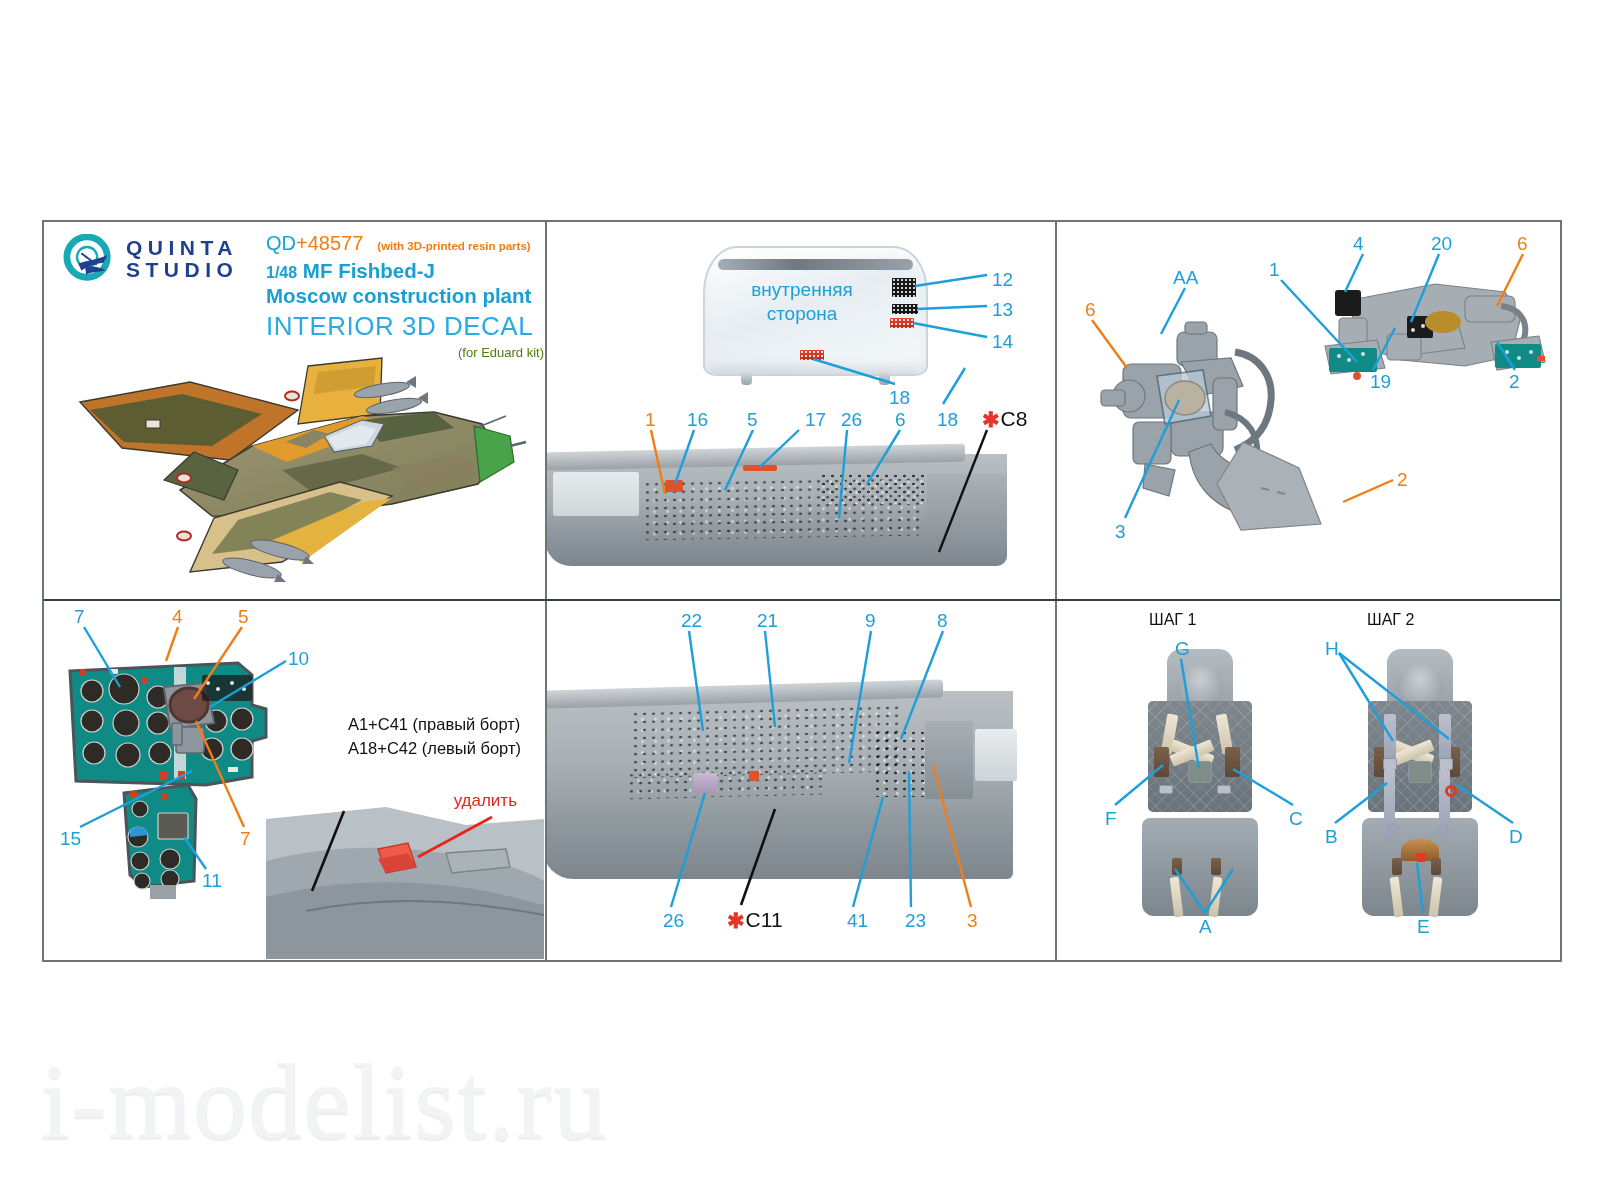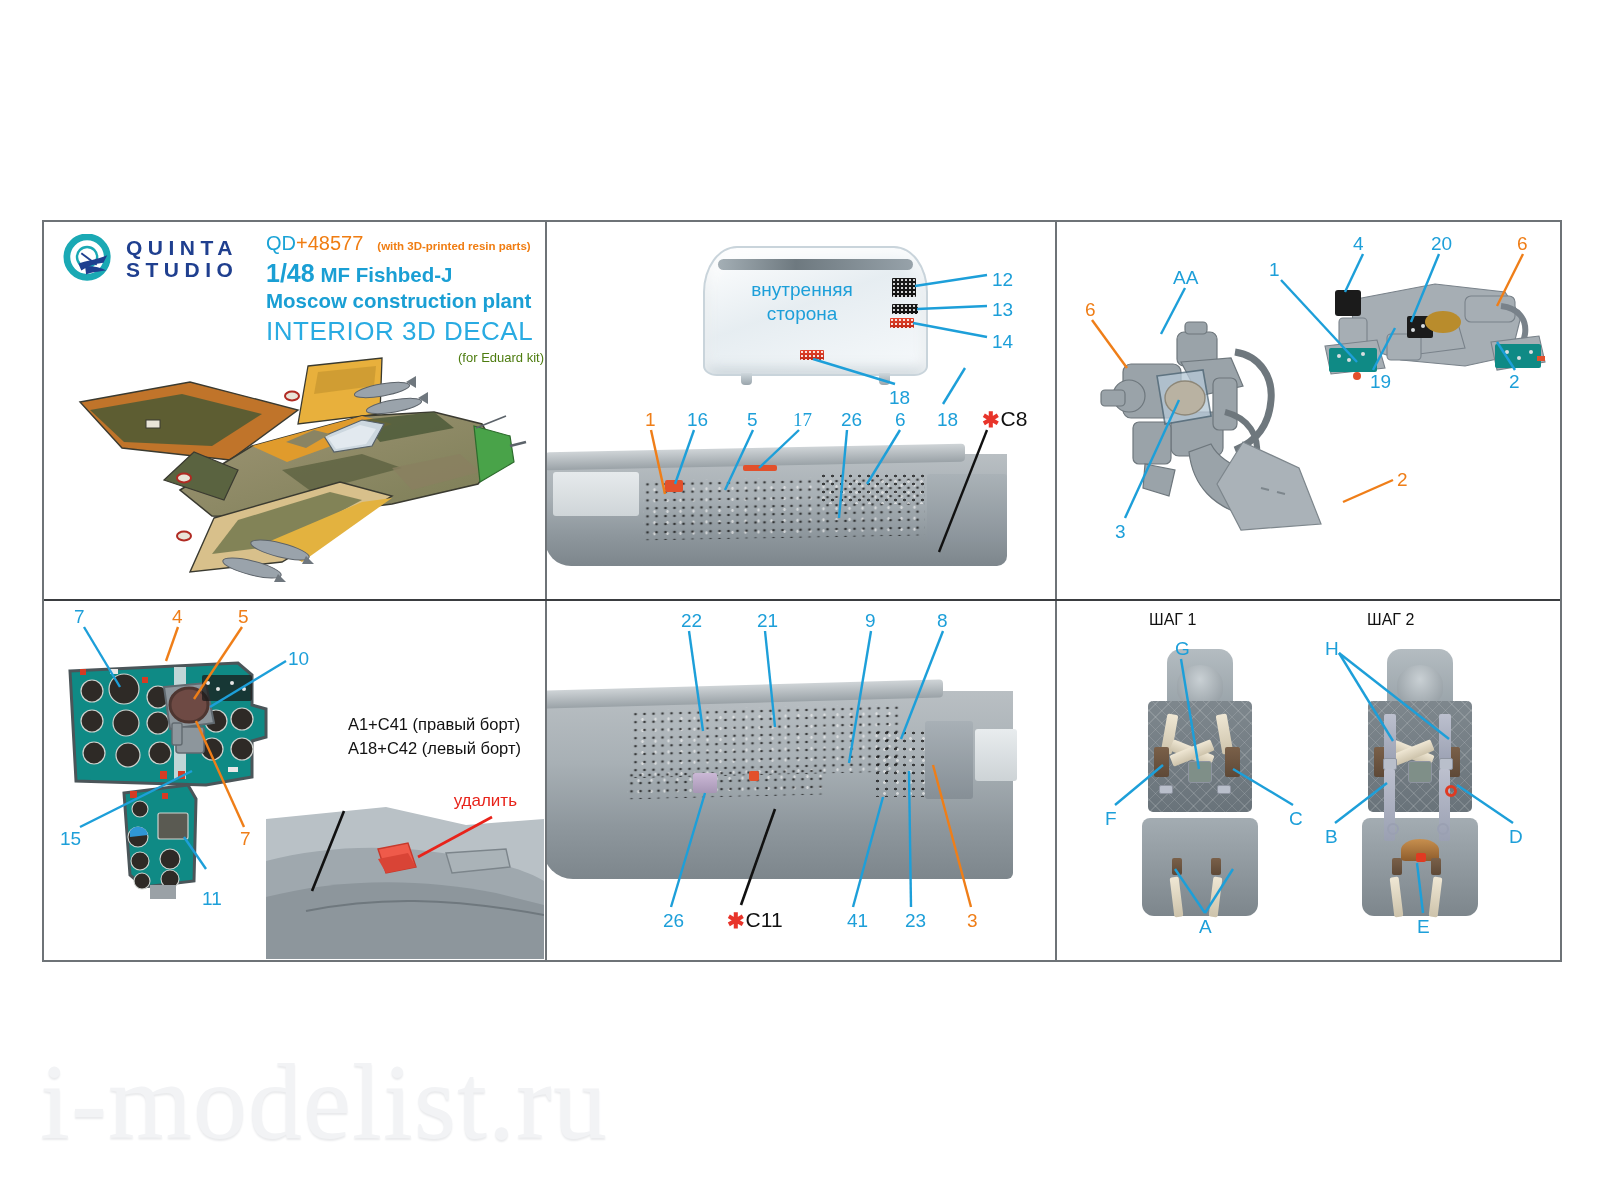--- a/index.html
+++ b/index.html
@@ -48,21 +48,21 @@
     font-size: 21px; font-weight: bold; letter-spacing: 5.5px;
     color: #1f3f8f;
   }
 
   .hdr { position: absolute; left: 222px; top: 10px; width: 278px; }
   .hdr .code-row { display: flex; align-items: baseline; gap: 14px; }
   .code { font-size: 20px; font-weight: 500; color: #1aa3d6; white-space: nowrap; }
   .code b { color: #f07d12; font-weight: 500; }
   .resin { font-size: 11.5px; color: #f07d12; font-weight: bold; white-space: nowrap; }
   .t1 { font-size: 20.5px; font-weight: bold; color: #1a9fd4; margin-top: 4px; white-space: nowrap;}
-  .t1 .sm { font-size: 25px; }
+  .t1 .sm { font-size: 16px; }
   .t2 { font-size: 20.5px; font-weight: bold; color: #1a9fd4; margin-top: 1px; white-space: nowrap;}
   .t3 { font-size: 26px; color: #29abe2; letter-spacing: .5px; margin-top: 3px; white-space: nowrap;}
   .t4 { font-size: 13px; color: #4d7c0f; text-align: right; margin-top: 3px; }
 
   
   .legend { position: absolute; right: 14px; top: 8px; text-align: right; line-height: 1.42; }
   .legend div { font-size: 16px; color: #2aa9e0; white-space: nowrap; }
   .legend .star { color: #e8342a; font-size: 22px; font-weight: bold; vertical-align: -2px; }
   .legend .amark { color: #f0921e; }
   .legend .blk { color: #1a1a1a; }
@@ -317,21 +317,21 @@
       <div class="photo" style="left:6px; top:250px; width:86px; height:44px; background:linear-gradient(180deg,#e6eaec,#cfd5d8); border-radius:3px;"></div>
       <div class="panelgrn speck photo" style="left:96px; top:256px; width:282px; height:60px; transform:skewY(-1deg);"></div>
       <div class="panelgrn speck photo" style="left:272px; top:250px; width:110px; height:32px;"></div>
       <div class="photo" style="left:196px; top:243px; width:34px; height:6px; background:#e2502b; border-radius:2px;"></div>
       <div class="photo" style="left:118px; top:258px; width:18px; height:12px; background:#e2502b; border-radius:2px;"></div>
       <div class="photo" style="left:380px; top:252px; width:80px; height:68px; background:linear-gradient(180deg,#aab2b7,#8a939a); border-radius:3px;"></div>
 
       <div class="lbl org" style="left:98px;  top:188px;">1</div>
       <div class="lbl blue" style="left:140px; top:188px;">16</div>
       <div class="lbl blue" style="left:200px; top:188px;">5</div>
-      <div class="lbl blue" style="left:246px; top:188px;font-family:Liberation Serif, serif;">17</div>
+      <div class="lbl blue" style="left:258px; top:188px;">17</div>
       <div class="lbl blue" style="left:294px; top:188px;">26</div>
       <div class="lbl blue" style="left:348px; top:188px;">6</div>
       <div class="lbl blue" style="left:390px; top:188px;">18</div>
       <div class="lbl blk big" style="left:435px; top:186px;"><span class="rs">✱</span><span>C8</span></div>
 
       <svg class="leaders">
 
         <line x1="368" y1="64" x2="440" y2="53" stroke="#1d9fd9" stroke-width="2.4"></line>
         <line x1="370" y1="87" x2="440" y2="84" stroke="#1d9fd9" stroke-width="2.4"></line>
         <line x1="366" y1="101" x2="440" y2="115" stroke="#1d9fd9" stroke-width="2.4"></line>
@@ -501,21 +501,21 @@
           <rect x="32" y="102" width="26" height="14" fill="#9aa1a6"></rect>
         </svg>
       </div>
 
       <div class="lbl blue" style="left:30px;  top:6px;">7</div>
       <div class="lbl org" style="left:128px; top:6px;">4</div>
       <div class="lbl org" style="left:194px; top:6px;">5</div>
       <div class="lbl blue" style="left:244px; top:48px;">10</div>
       <div class="lbl blue" style="left:16px;  top:228px;">15</div>
       <div class="lbl org" style="left:196px; top:228px;">7</div>
-      <div class="lbl blue" style="left:158px; top:288px;">11</div>
+      <div class="lbl blue" style="left:158px; top:270px;">11</div>
 
 
       <div class="sidenote">
         <div>A1+C41 (правый борт)</div>
         <div>A18+C42 (левый борт)</div>
       </div>
 
       <div class="photo" style="left:222px; top:200px; width:278px; height:158px; overflow:hidden;">
         <svg viewBox="0 0 278 158" width="278" height="158">
           <path d="M0 18 L120 6 L200 24 L278 18 L278 158 L0 158 Z" fill="#b9c1c6"></path>

